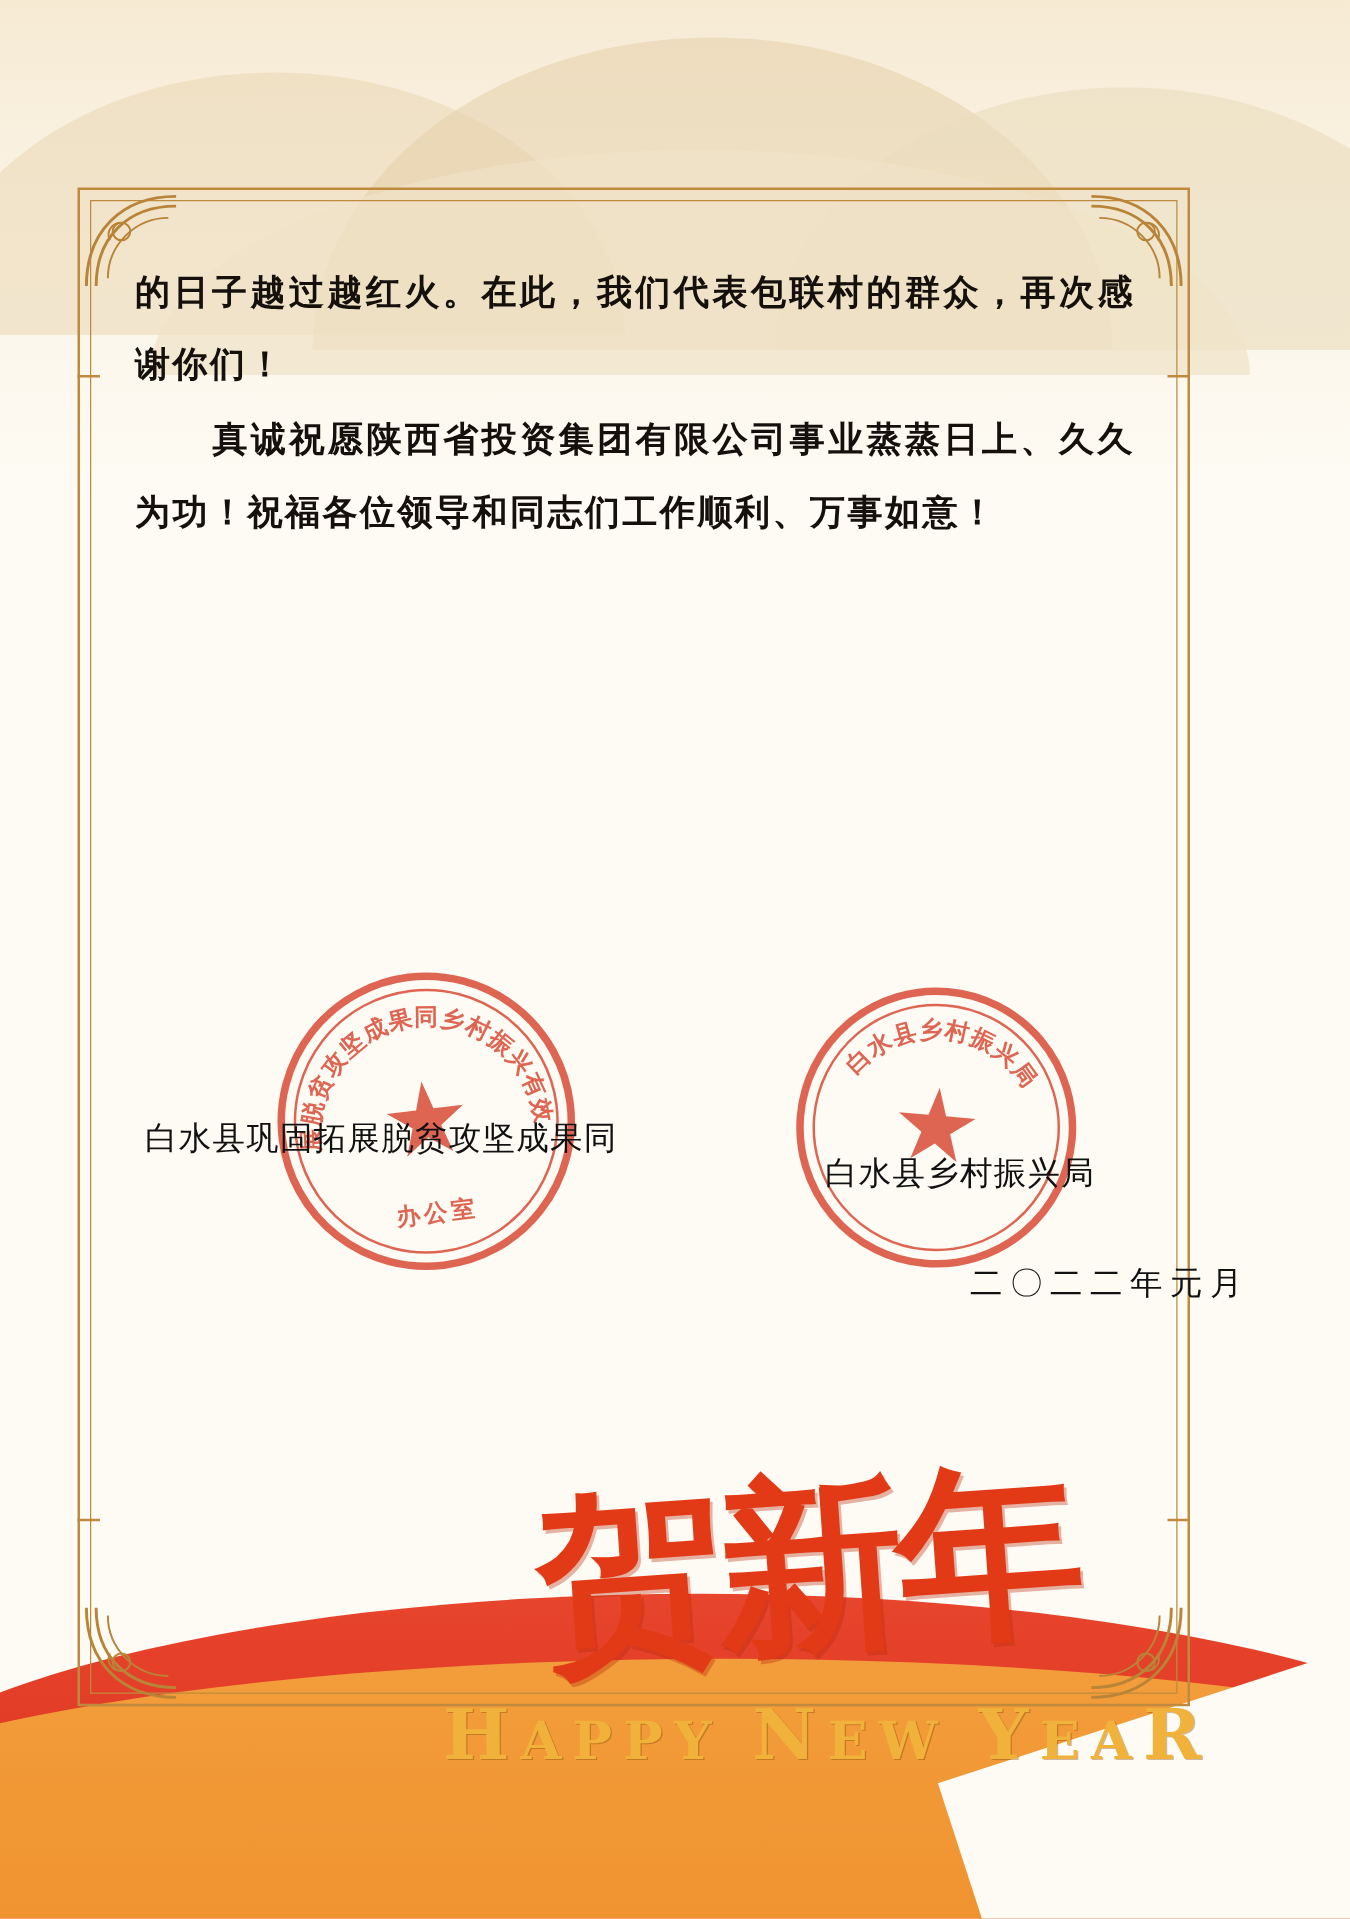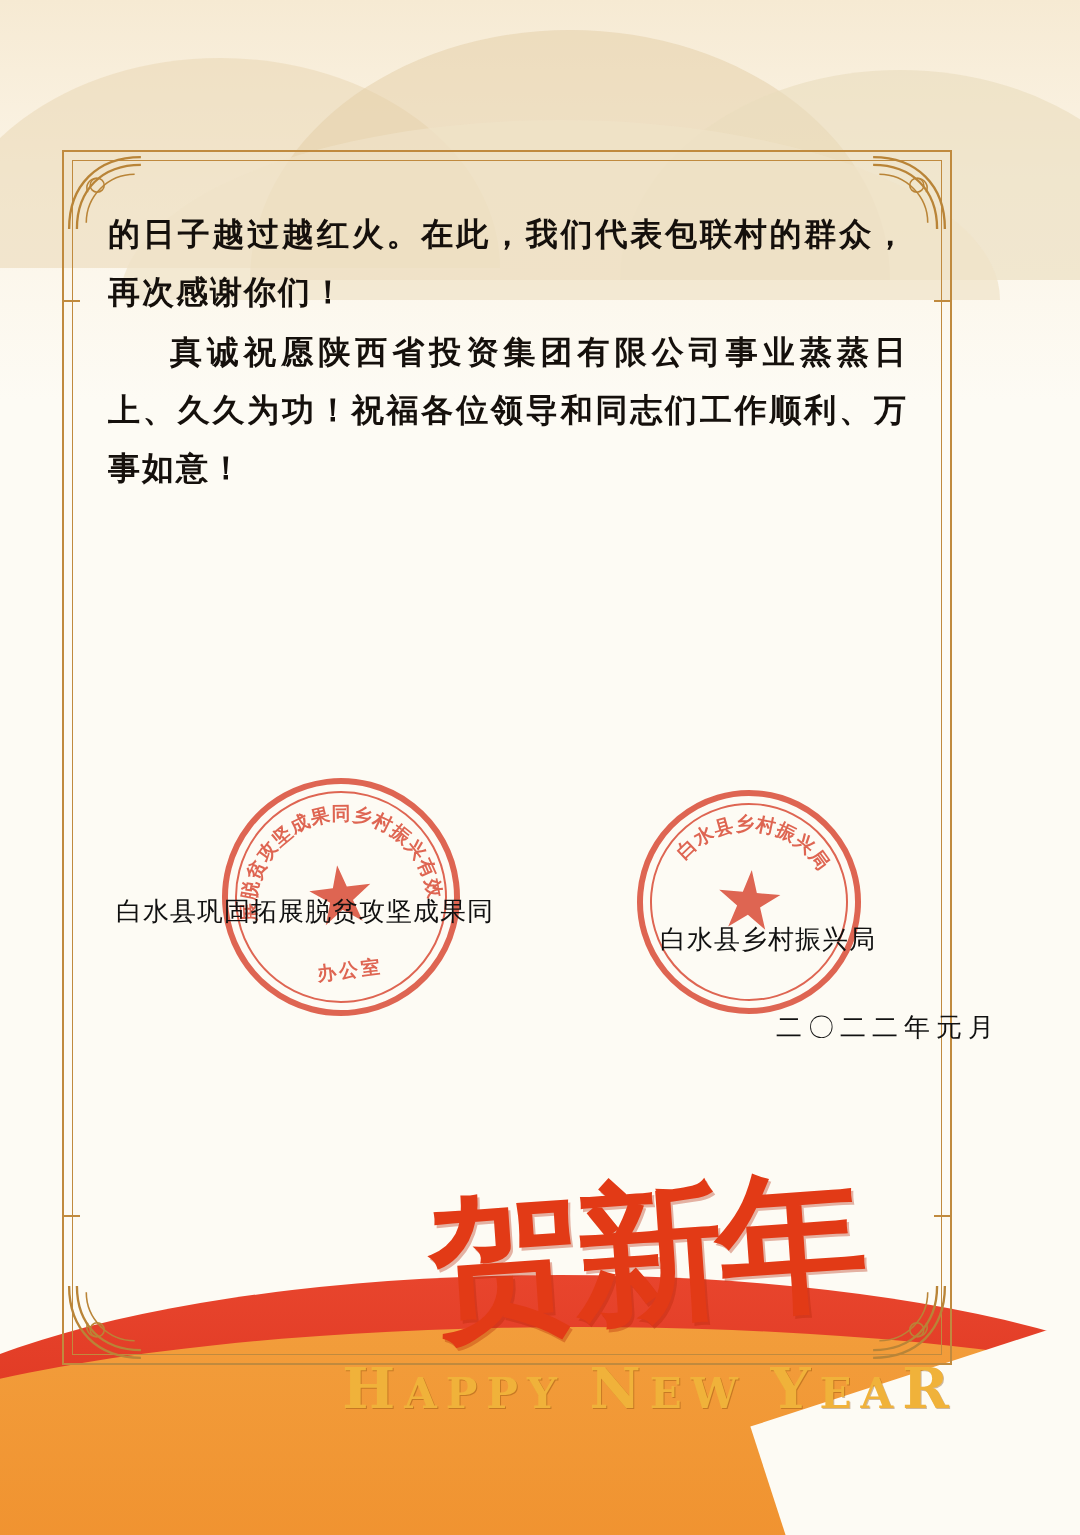--- a/index.html
+++ b/index.html
@@ -101,21 +101,21 @@
   .tick-right { left: 934px; width: 18px; height: 2px; }
 
   
   .letter {
     position: absolute;
     left: 108px;
     top: 205px;
     width: 800px;
     color: #15100c;
     font-family: "DejaVu Serif", "Liberation Serif", serif;
-    font-size: 32px;
+    font-size: 28px;
     line-height: 58px;
     letter-spacing: 2px;
     font-weight: 600;
   }
   .para { margin: 0 0 2px 0; text-align: justify; }
   .indent { text-indent: 62px; }
 
   
   .stamp {
     position: absolute;
@@ -205,21 +205,21 @@
     line-height: 180px;
     letter-spacing: -6px;
     text-shadow: 2px 3px 0 rgba(180,40,10,.35);
     transform: rotate(-4deg);
     white-space: nowrap;
   }
   .happy-new-year {
     position: absolute;
     left: 330px; top: 1355px;
     width: 640px;
-    text-align: center;
+    text-align: right;
     font-family: "DejaVu Serif", "Liberation Serif", serif;
     font-size: 42px;
     letter-spacing: 9px;
     color: #f0b23a;
     font-weight: 700;
     text-shadow: 1px 1px 0 rgba(120,60,0,.35);
   }
   .happy-new-year .cap { font-size: 56px; }
 </style>
 </head>

